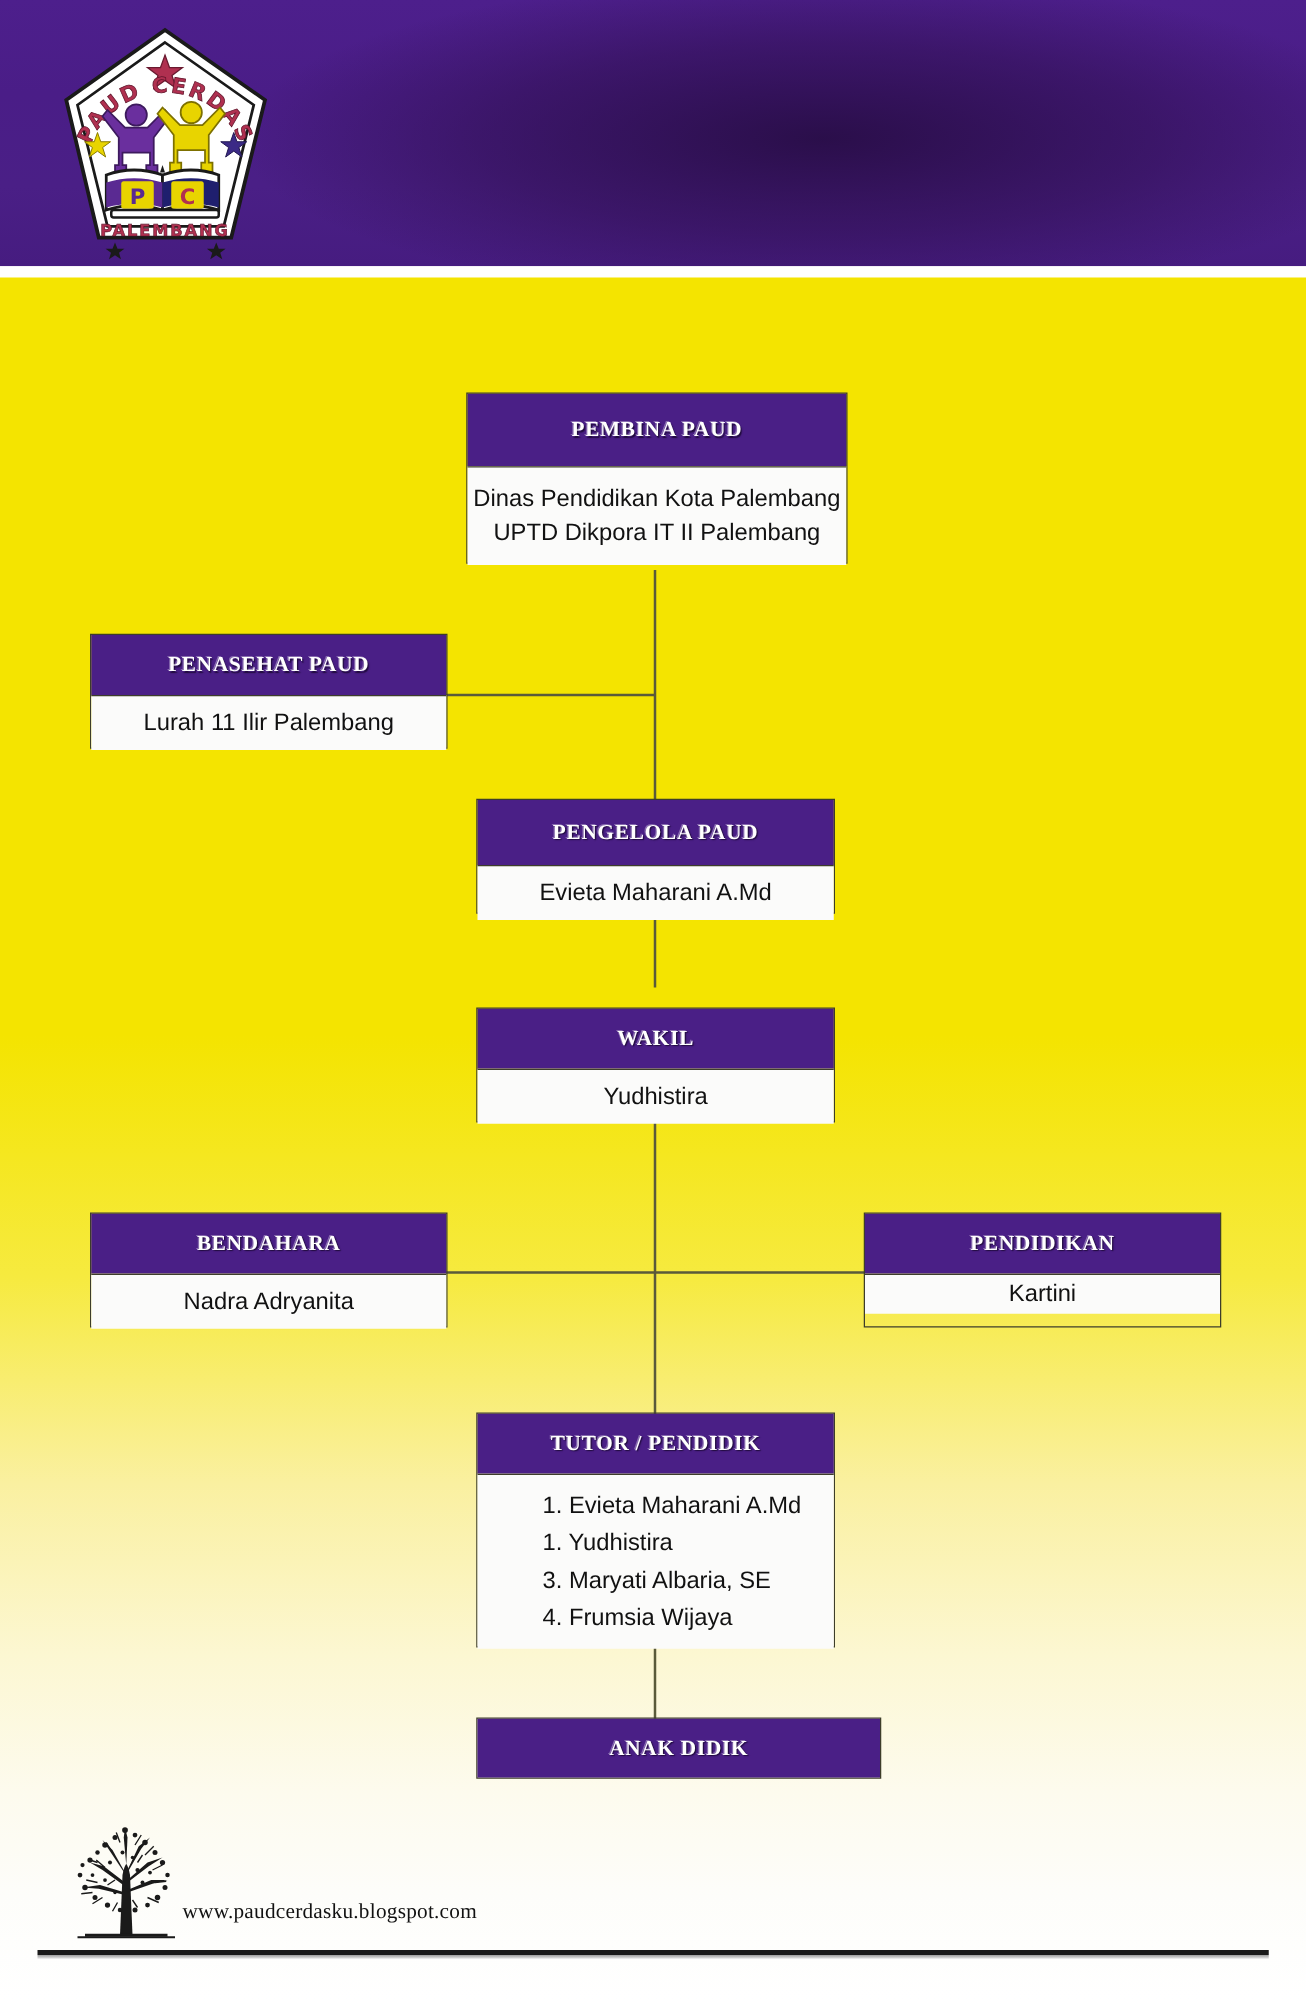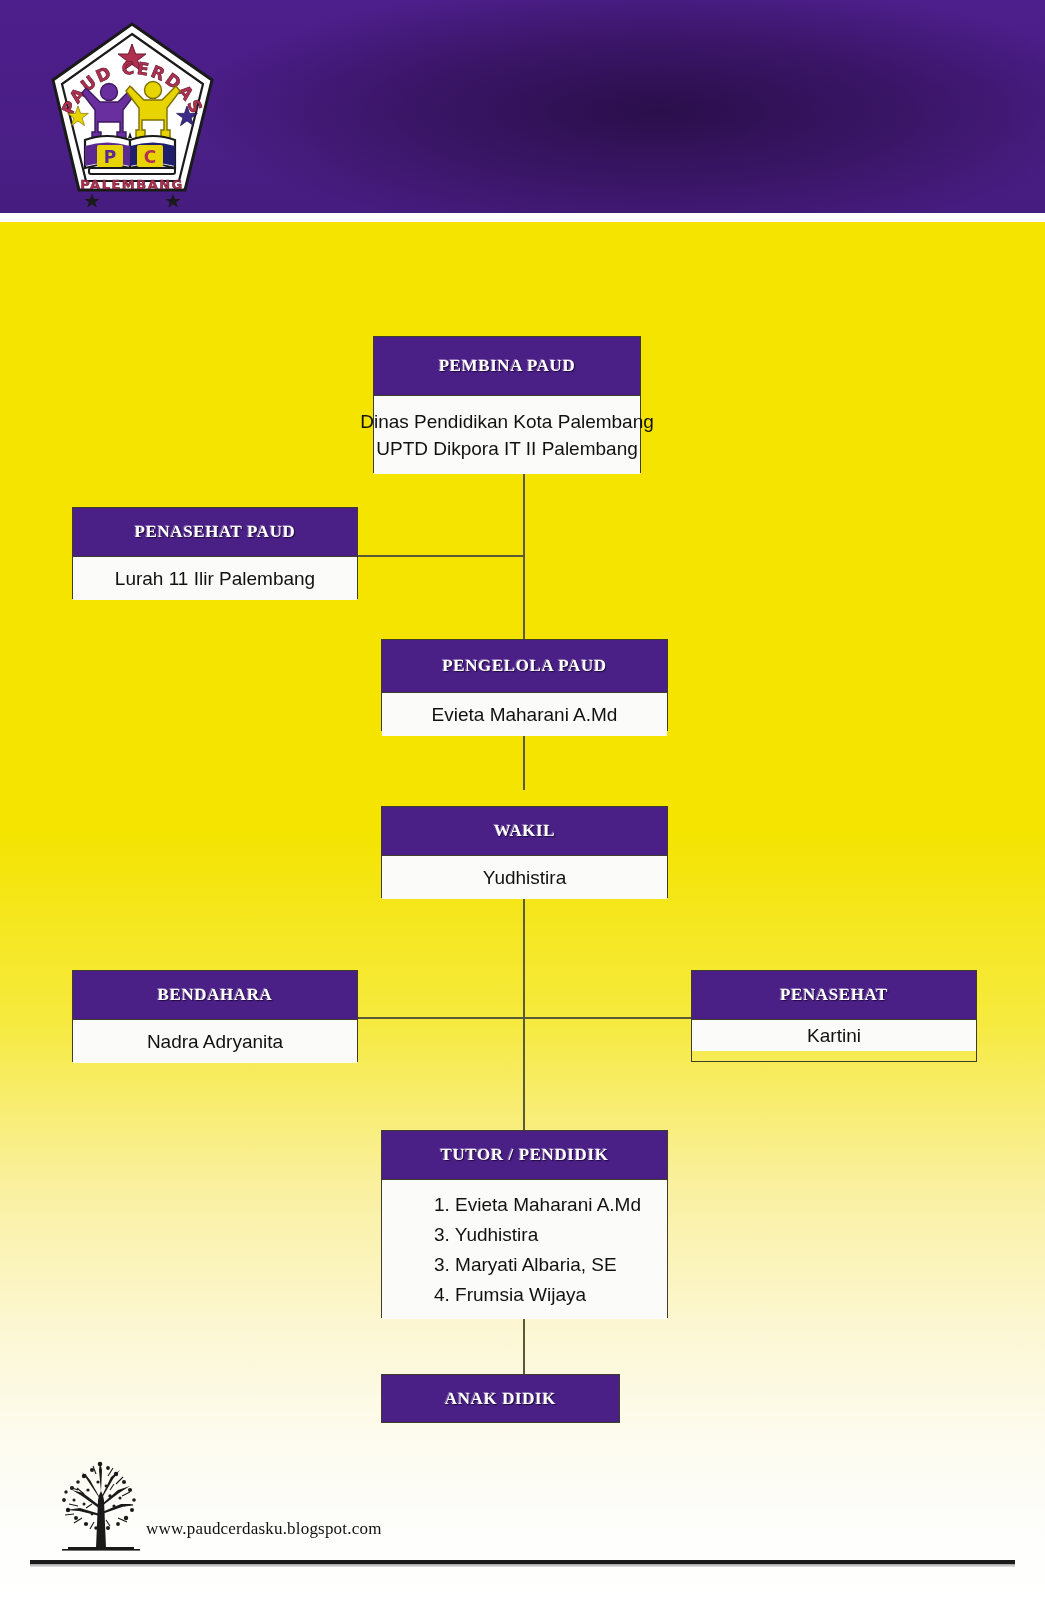--- a/index.html
+++ b/index.html
@@ -169,21 +169,21 @@
     <div class="line hline" style="left:357px;top:333px;width:167px;"></div>
 
     <div class="line vline" style="left:523px;top:508px;height:60px;"></div>
 
     <div class="line vline" style="left:523px;top:655px;height:256px;"></div>
 
     <div class="line hline" style="left:357px;top:795px;width:335px;"></div>
 
     <div class="line vline" style="left:523px;top:1095px;height:58px;"></div>
 
-    <div class="box" style="left:373px;top:114px;width:268px;height:137px;">
+    <div class="box" style="left:373px;top:92px;width:305px;height:137px;">
       <div class="bhead" style="height:58px;">PEMBINA PAUD</div>
       <div class="bbody" style="height:79px;">
         <div class="ln">Dinas Pendidikan Kota Palembang</div>
         <div class="ln">UPTD Dikpora IT II Palembang</div>
       </div>
     </div>
 
     <div class="box" style="left:72px;top:285px;width:286px;height:92px;">
       <div class="bhead" style="height:48px;">PENASEHAT PAUD</div>
       <div class="bbody" style="height:44px;">
@@ -206,37 +206,37 @@
     </div>
 
     <div class="box" style="left:72px;top:748px;width:286px;height:92px;">
       <div class="bhead" style="height:48px;">BENDAHARA</div>
       <div class="bbody" style="height:44px;">
         <div class="ln">Nadra Adryanita</div>
       </div>
     </div>
 
     <div class="box" style="left:691px;top:748px;width:286px;height:92px;">
-      <div class="bhead" style="height:48px;">PENASEHAT</div>
+      <div class="bhead" style="height:48px;">PENDIDIKAN</div>
       <div class="bbody" style="height:32px;">
         <div class="ln">Kartini</div>
       </div>
     </div>
 
     <div class="box list" style="left:381px;top:908px;width:287px;height:188px;">
       <div class="bhead" style="height:48px;">TUTOR / PENDIDIK</div>
       <div class="bbody" style="height:140px;">
         <div class="ln">1. Evieta Maharani A.Md</div>
-        <div class="ln">3. Yudhistira</div>
+        <div class="ln">1. Yudhistira</div>
         <div class="ln">3. Maryati Albaria, SE</div>
         <div class="ln">4. Frumsia Wijaya</div>
       </div>
     </div>
 
-    <div class="box solo" style="left:381px;top:1152px;width:239px;height:49px;">
+    <div class="box solo" style="left:381px;top:1152px;width:324px;height:49px;">
       <div class="bhead" style="height:47px;">ANAK DIDIK</div>
     </div>
   </div>
 
   <div class="tree">
     <svg viewBox="0 0 105 110" width="105" height="110" aria-hidden="true">
       <g fill="#1a1a1a">
 
         <path d="M48 104 l2 -48 q1 -6 3 -9 q2 3 3 9 l2 48 z"></path>
 

